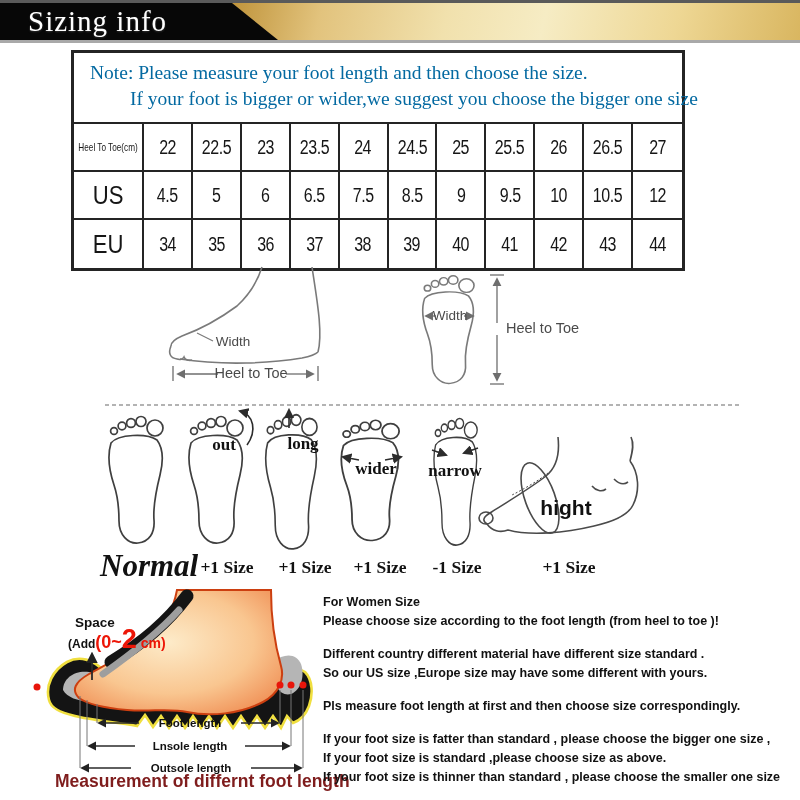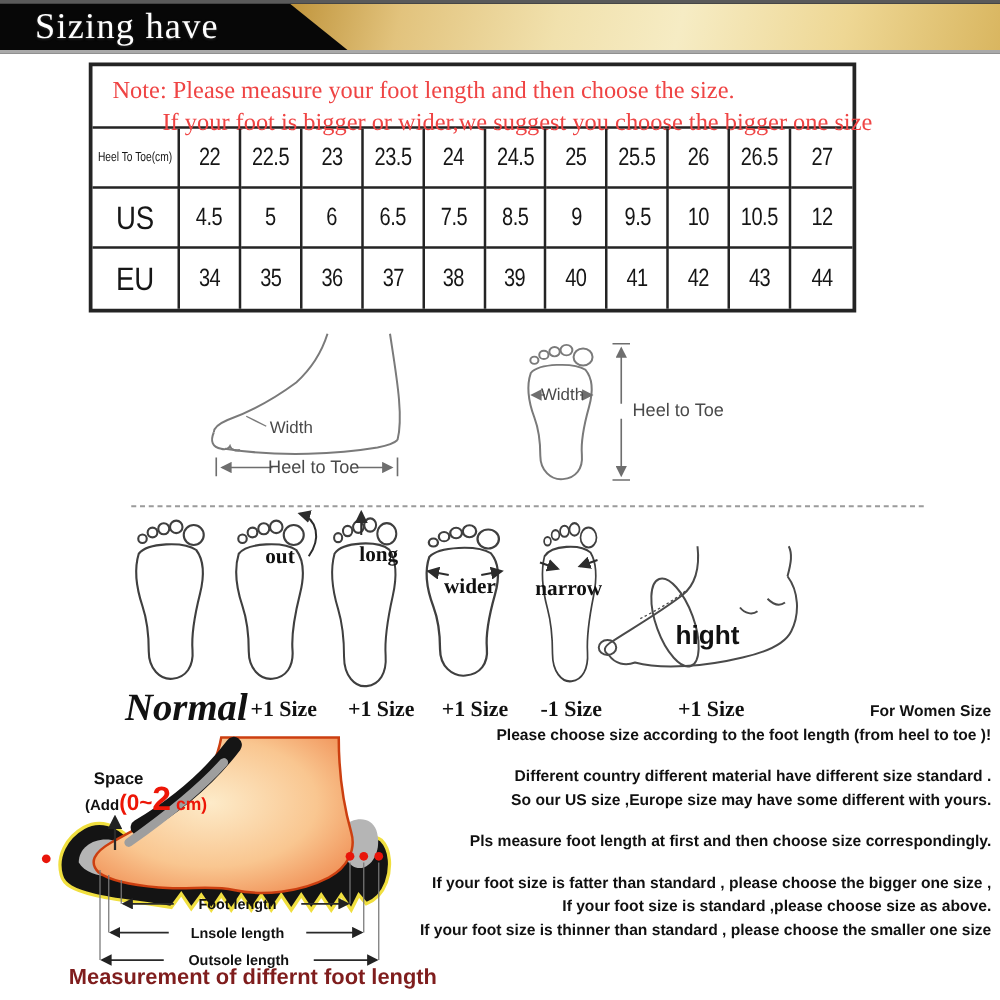--- a/index.html
+++ b/index.html
@@ -14,22 +14,22 @@
         background:linear-gradient(103deg,#bf933a 0%,#e2c37d 16%,#f1e1ad 38%,#f6ecc4 55%,#eed794 78%,#d9b660 100%);
         clip-path:polygon(2px 0,100% 0,100% 100%,48px 100%);}
   .title{position:absolute;left:28px;top:5px;color:#ffffff;
          font-family:"Liberation Serif",serif;font-size:29px;letter-spacing:1px;
          text-shadow:0 1px 2px #333;}
 
   
   .stable{position:absolute;left:71px;top:50px;width:614px;background:#fff;
           border:3px solid #242424;display:grid;grid-template-columns:70px repeat(11,1fr);
           box-sizing:border-box;}
-  .note-cell{grid-column:1/-1;height:50px;border-bottom:2px solid #242424;box-sizing:border-box;
-             font-family:"Liberation Serif",serif;color:#ef4444;font-size:19.5px;
+  .note-cell{grid-column:1/-1;height:71px;border-bottom:2px solid #242424;box-sizing:border-box;
+             font-family:"Liberation Serif",serif;color:#0369a1;font-size:19.5px;
              padding:7px 0 0 16px;line-height:26px;white-space:nowrap;}
   .note-l2{padding-left:40px;}
   .c{height:48px;display:flex;align-items:center;justify-content:center;
      border-right:2px solid #242424;border-bottom:2px solid #242424;box-sizing:border-box;}
   .c:nth-child(12n+1){border-right:none;}
   .c:nth-child(n+26){border-bottom:none;text-align:center;}
   .num{font-size:20px;transform:scaleX(0.8);display:inline-block;letter-spacing:-0.5px;color:#161616;}
   .lab-sm{font-size:10.5px;transform:scaleX(0.78);display:inline-block;white-space:nowrap;color:#161616;}
   .lab-lg{font-size:26px;transform:scaleX(0.85);display:inline-block;color:#161616;}
 
@@ -47,32 +47,32 @@
   .ms{font:bold 11.5px "Liberation Sans",sans-serif;fill:#111;}
   .sp1{font:bold 13.5px "Liberation Sans",sans-serif;fill:#111;}
   .sp2a{font:bold 12px "Liberation Sans",sans-serif;fill:#111;}
   .sp2b{font:bold 18px "Liberation Sans",sans-serif;fill:#ed1607;}
   .sp2c{font:bold 27px "Liberation Sans",sans-serif;fill:#ed1607;}
   .sp2d{font:bold 14px "Liberation Sans",sans-serif;fill:#ed1607;}
 
   .caption{position:absolute;left:55px;top:771px;font-size:17.5px;font-weight:bold;color:#7f1d1d;}
 
   
-  .rnotes{position:absolute;left:323px;top:562px;width:470px;text-align:right;}
+  .rnotes{position:absolute;left:323px;top:595px;width:470px;}
   .rnotes p{margin:0 0 4px 0;font-size:12.5px;font-weight:bold;color:#111;line-height:15px;}
   .gap{height:14px;}
 </style>
 </head>
 <body>
 
 <div class="topbar">
   <div class="edge-top"></div>
   <div class="gold"></div>
   <div class="edge-bottom"></div>
-  <div class="title">Sizing have</div>
+  <div class="title">Sizing info</div>
 </div>
 
 <div class="stable">
   <div class="note-cell">
     <div class="note-l1">Note: Please measure your foot length and then choose the size.</div>
     <div class="note-l2">If your foot is bigger or wider,we suggest you choose the bigger one size</div>
   </div>
 
   <div class="c">
       <span class="lab-sm">Heel To Toe(cm)</span>

